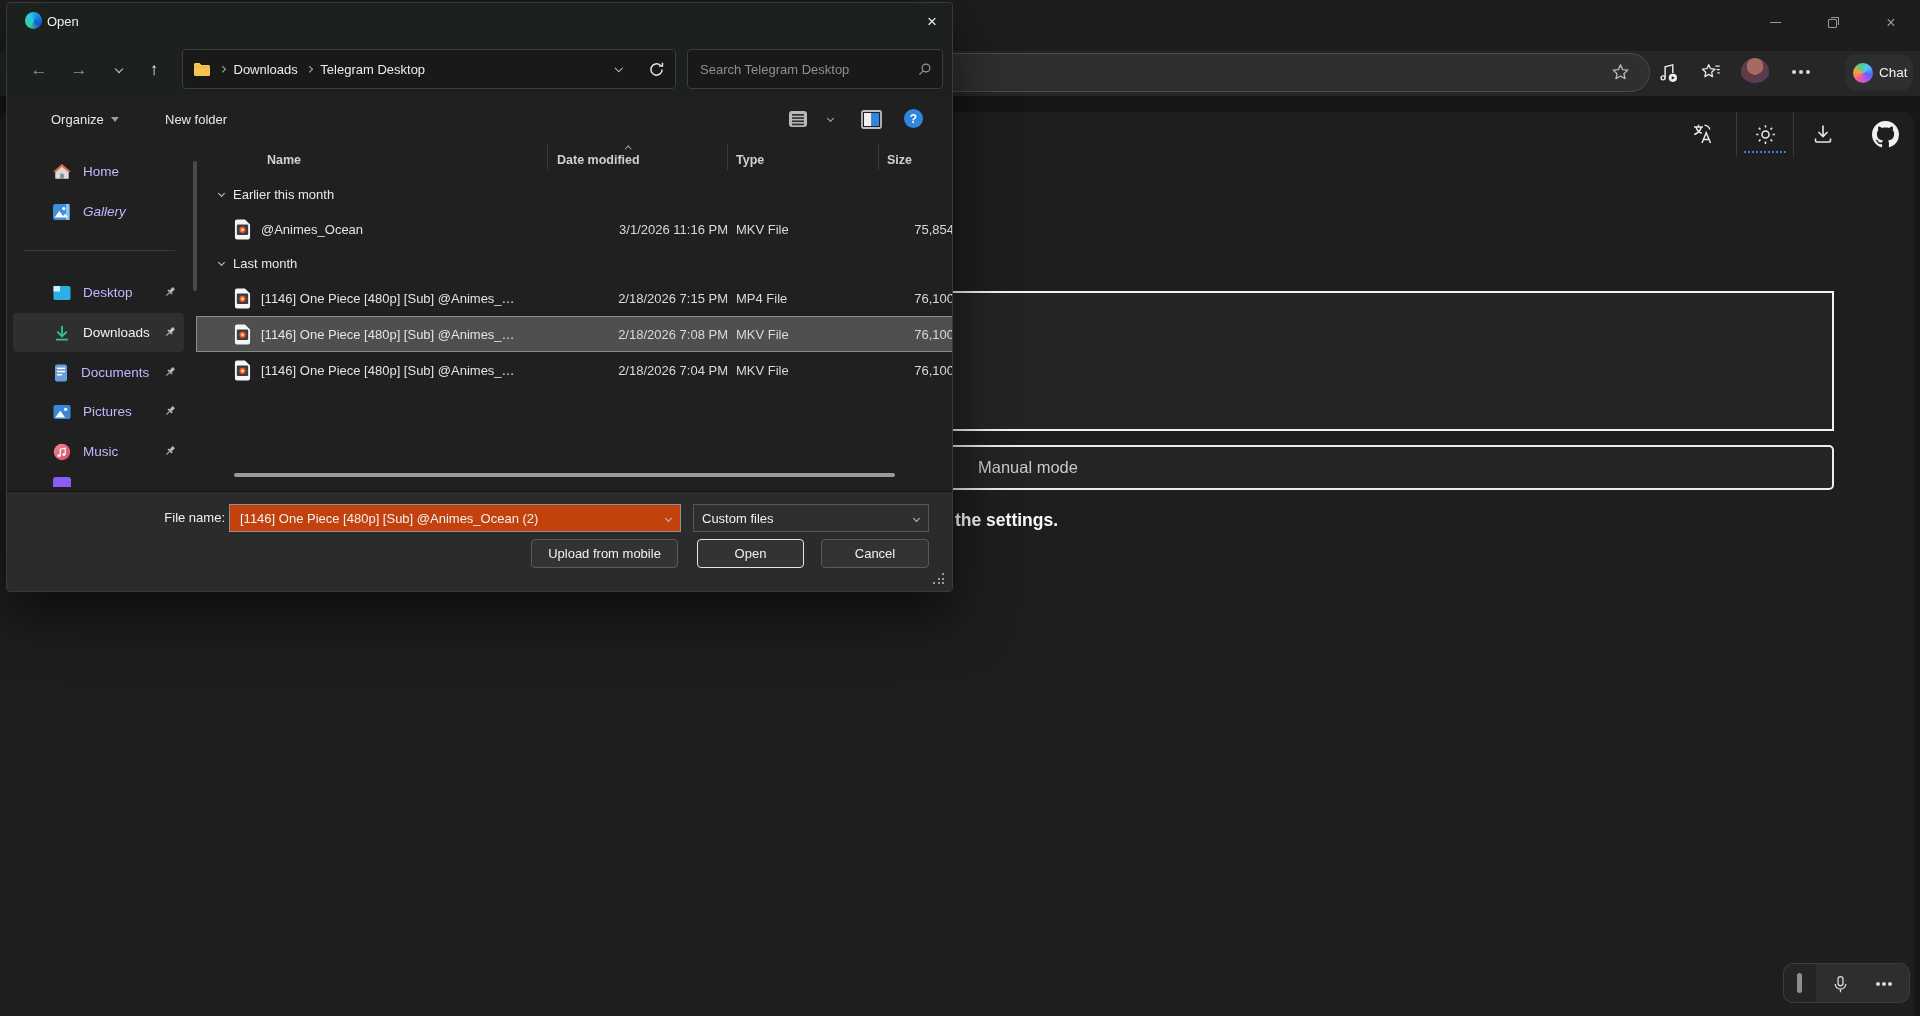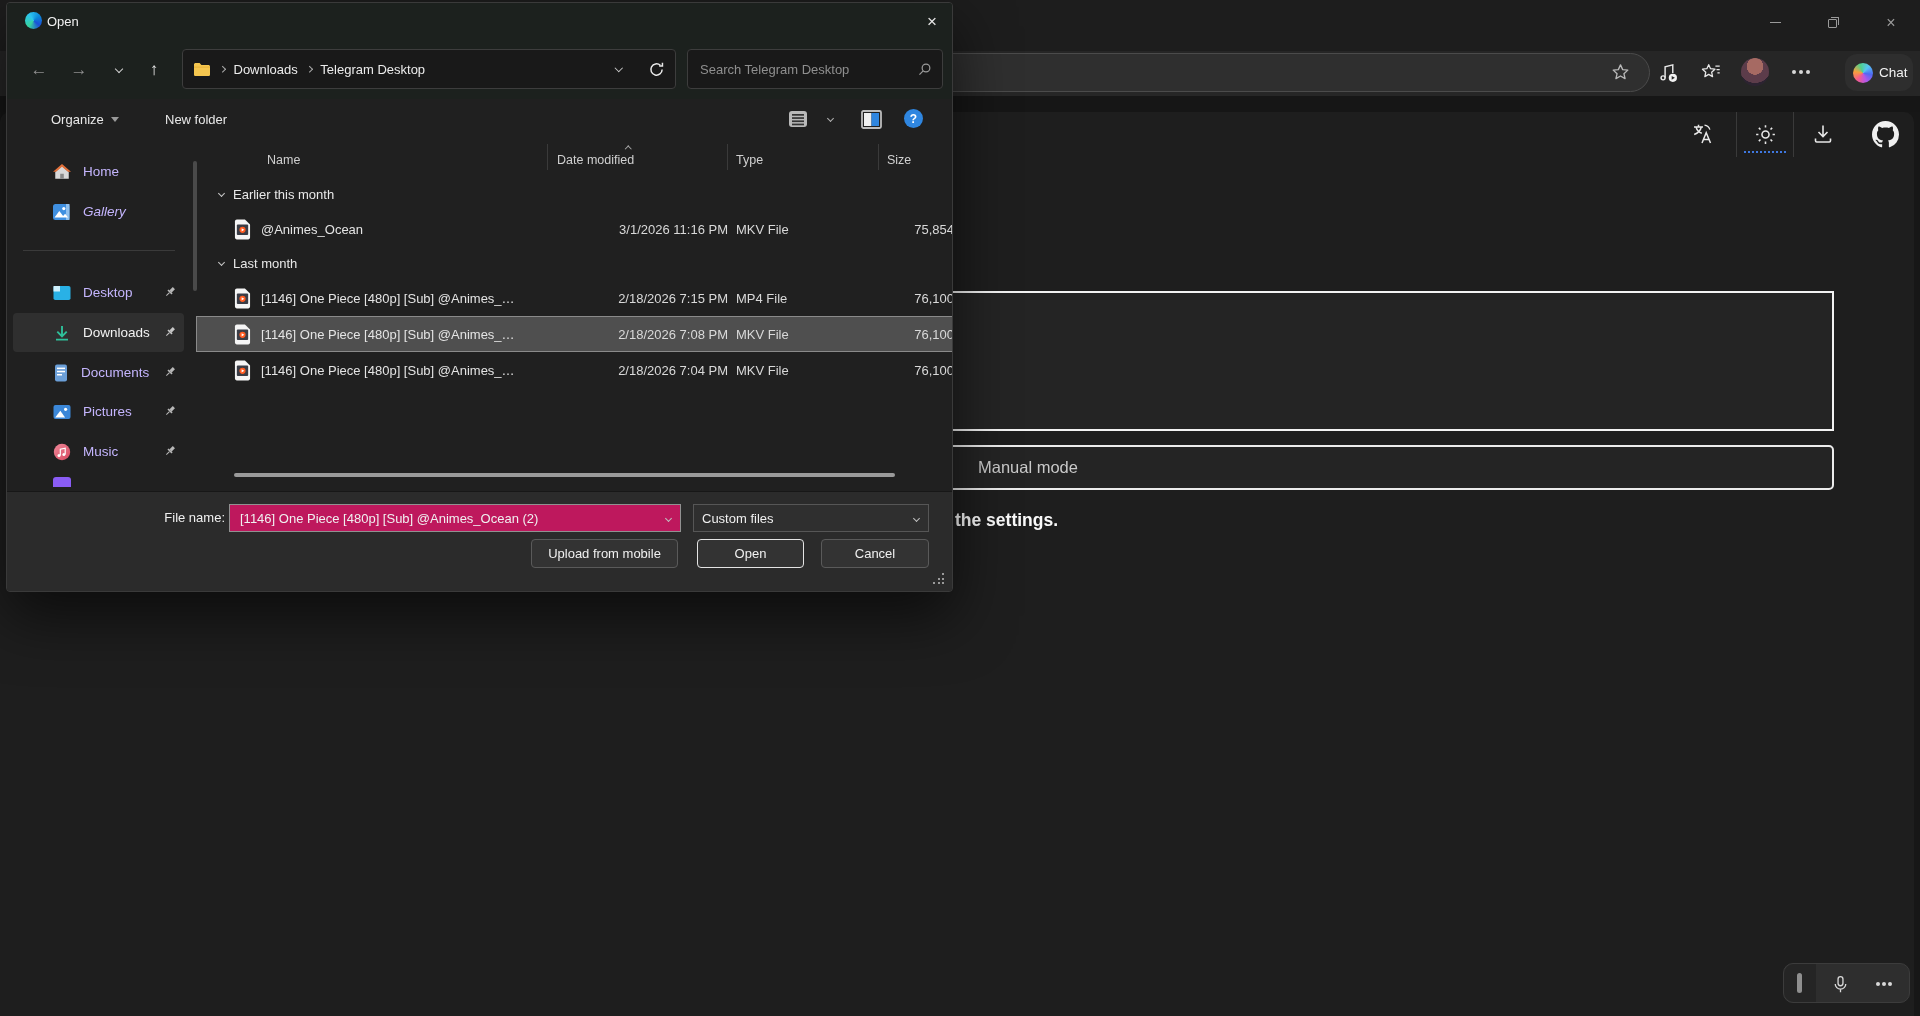--- a/index.html
+++ b/index.html
@@ -48,42 +48,42 @@
   .helpcirc{width:19px;height:19px;border-radius:50%;background:#2f86e0;color:#fff;font-size:12px;font-weight:bold;}
 
   
   .side-item{left:6px;width:171px;height:39px;border-radius:4px;display:flex;align-items:center;padding-left:40px;gap:12px;color:#c4b5fd;font-size:13.5px;}
   .side-item.sel{background:#2f2f2f;color:#f2f2f2;}
   .side-item .pin{position:absolute;right:8px;top:13px;}
   .side-div{left:16px;top:247px;width:152px;height:1px;background:#3a3a3a;}
   .side-scroll{left:186px;top:158px;width:4px;height:130px;border-radius:2px;background:#4a4a4a;}
 
   
-  .hdr-row{left:189px;top:139px;width:759px;height:31px;display:flex;color:#d0d0d0;font-size:12.5px;}
+  .hdr-row{left:189px;top:139px;width:759px;height:31px;display:flex;color:#d0d0d0;font-size:12.5px;font-weight:bold;}
   .hdr-cell{display:flex;align-items:flex-end;padding-bottom:6px;position:relative;}
   .hdr-sep{position:absolute;right:0;top:2px;width:1px;height:26px;background:#3a3a3a;}
   .c-name{width:352px;padding-left:71px;}
   .c-date{width:180px;padding-left:9px;}
   .c-type{width:151px;padding-left:8px;}
   .c-size{width:76px;padding-left:8px;}
   .listbody{left:189px;top:175px;width:759px;}
   .grow{height:33px;display:flex;align-items:center;color:#e8e8e8;font-size:13px;gap:9px;padding-left:23px;}
   .frow{height:36px;display:flex;align-items:center;font-size:13px;color:#e4e4e4;position:relative;}
   .frow.sel{background:#4f4f4f;outline:1px solid #8a8a8a;outline-offset:-1px;}
   .frow .fc-name{width:352px;display:flex;align-items:center;gap:10px;padding-left:38px;white-space:nowrap;overflow:hidden;}
   .frow .fc-date,.frow .fc-type{color:#d9d9d9;}
   .frow .fc-date{width:180px;padding-left:9px;text-align:right;}
   .frow .fc-type{width:151px;padding-left:8px;}
   .frow .fc-size{width:76px;text-align:right;padding-right:1px;color:#d9d9d9;}
   .hscroll{left:227px;top:470px;width:661px;height:4px;border-radius:2px;background:#9a9a9a;}
 
   
   .dlg-footer{left:0;top:488px;width:947px;height:102px;background:#2b2b2b;border-top:1px solid #171717;}
   .fname-label{left:140px;top:507px;width:78px;text-align:right;color:#f0f0f0;font-size:13px;}
-  .fname-box{left:222px;top:501px;width:452px;height:28px;background:#be185d;border:1px solid #919191;display:flex;align-items:center;padding:0 38px 0 8px;}
+  .fname-box{left:222px;top:501px;width:452px;height:28px;background:#c2410c;border:1px solid #919191;display:flex;align-items:center;padding:0 38px 0 8px;}
   .fname-box input{width:100%;background:transparent;border:none;outline:none;color:#f0f0f0;font-size:13px;}
   .ftype-box{left:686px;top:501px;width:236px;height:28px;background:#2f2f2f;border:1px solid #565656;display:flex;align-items:center;padding:0 26px 0 8px;color:#f0f0f0;font-size:13px;}
   .combo-chev{position:absolute;right:9px;top:11px;}
   .btn{top:536px;height:29px;background:#333333;border:1px solid #5a5a5a;border-radius:4px;color:#f0f0f0;font-size:13px;}
   .btn.primary{border:1.5px solid #e4e4e4;}
   .grip{right:7px;bottom:6px;width:12px;height:12px;}
   .grip i{position:absolute;width:2px;height:2px;background:#9a9a9a;}
 
   svg{display:block;}
 </style>

